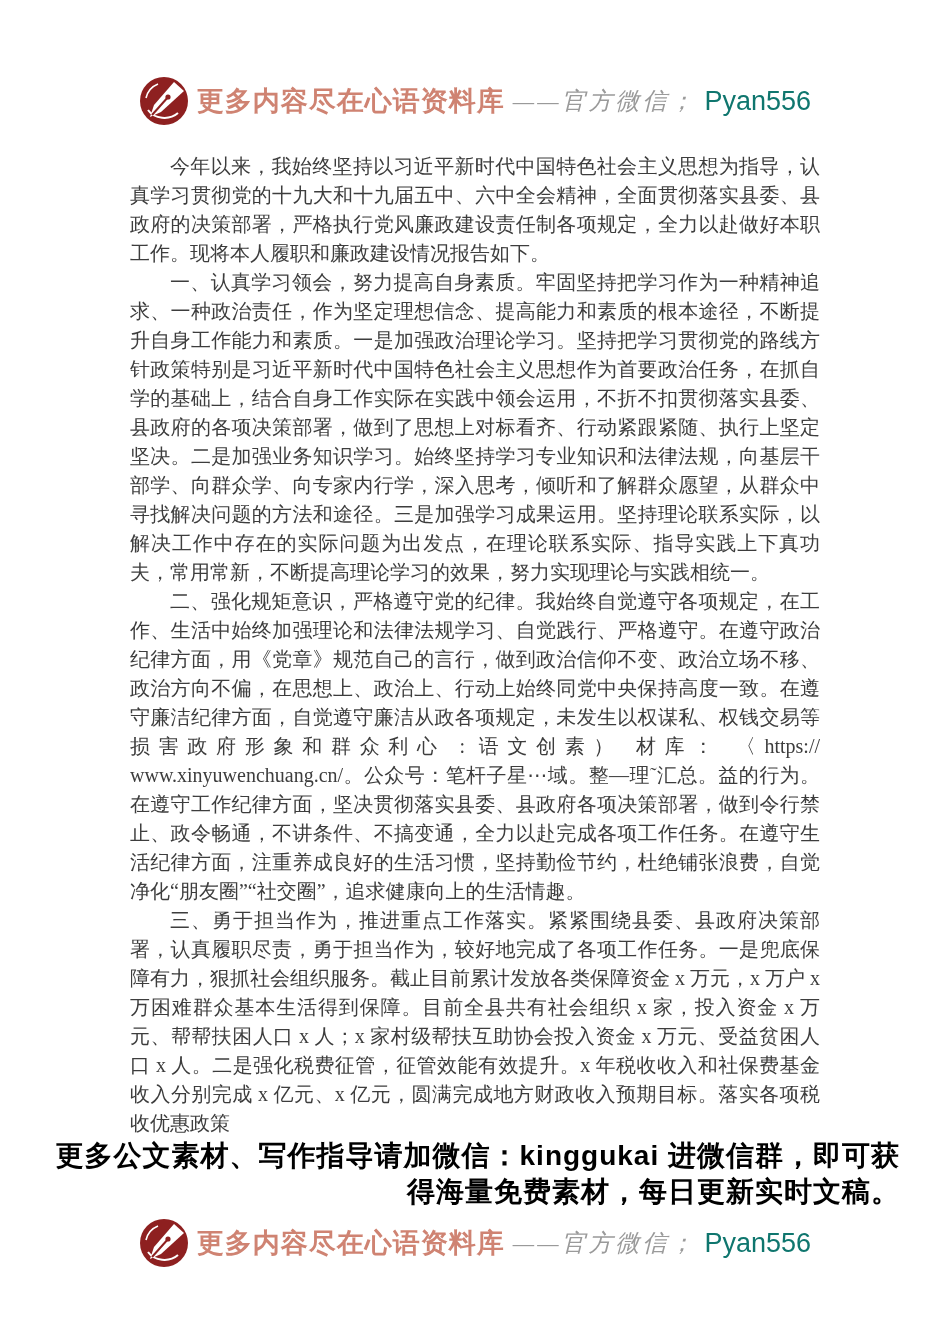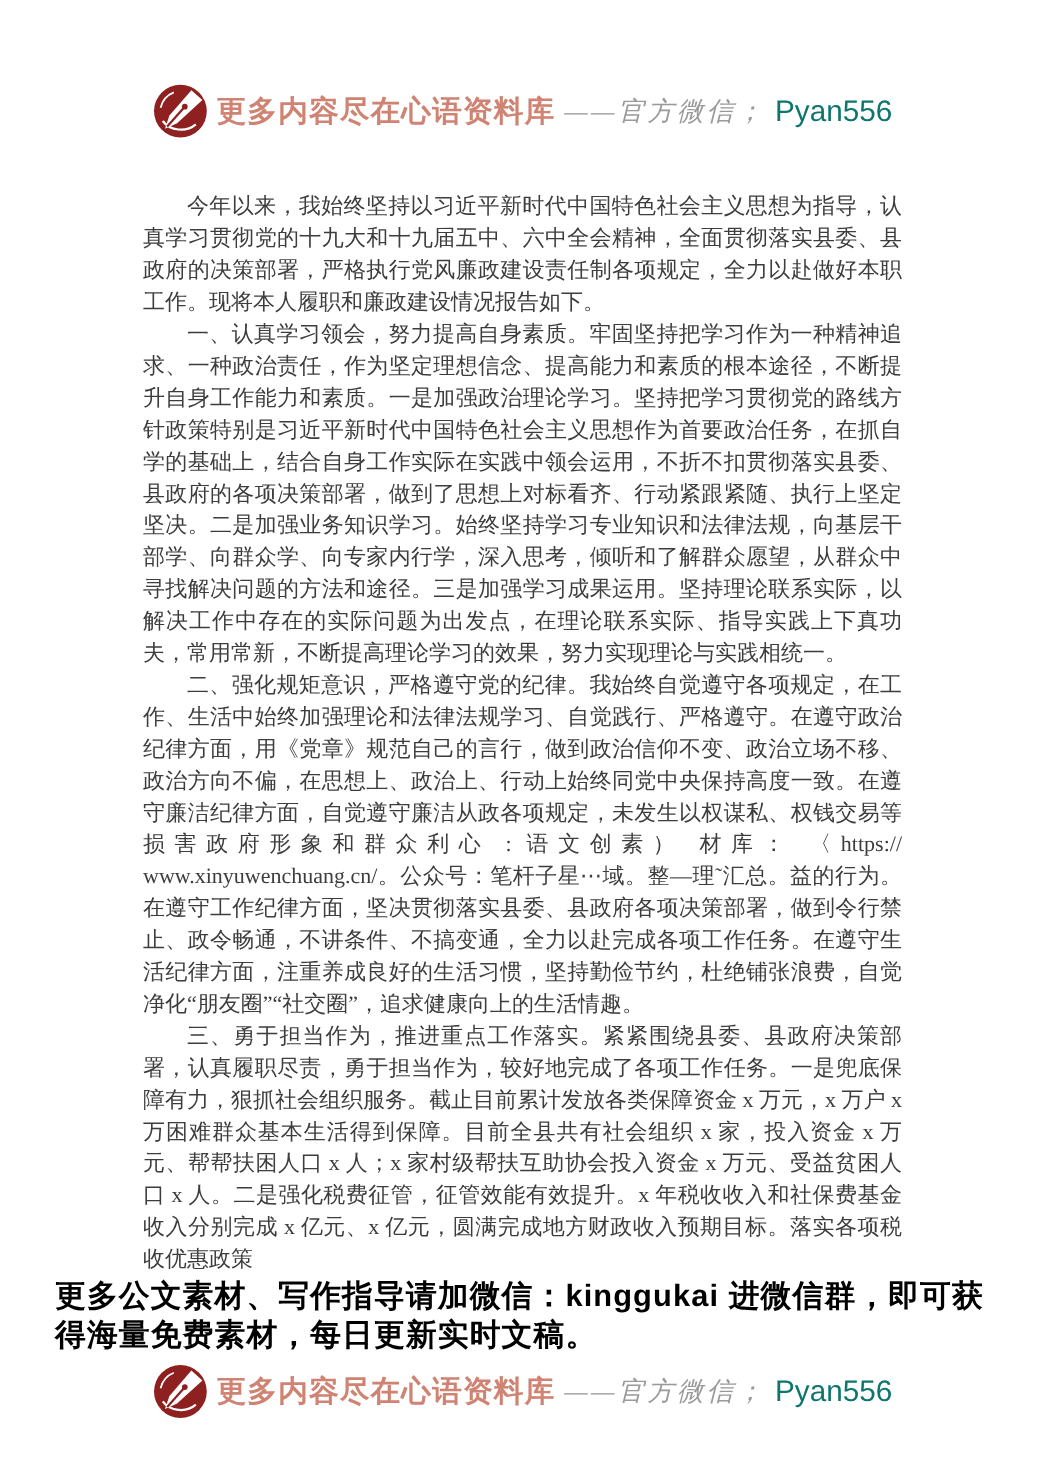--- a/index.html
+++ b/index.html
@@ -43,37 +43,37 @@
   }
   .wm-account {
     font-size: 27px;
     color: #0f766e;
     font-family: "Liberation Sans", sans-serif;
     font-style: normal;
   }
   
   .doc {
     width: 690px;
-    margin: 48px auto 0 auto;
+    margin: 26px auto 0 auto;
     font-size: 20px;
     line-height: 29px;
     color: #3d3d3d;
   }
   .doc p.para {
     margin: 0;
     text-indent: 2em;
     text-align: justify;
     text-justify: inter-ideograph;
   }
   .doc .bold { font-weight: 400; }
   
   .promo {
     width: 850px;
     margin: 0 auto;
-    text-align: left;
+    text-align: right;
     font-family: "Liberation Sans", "DejaVu Sans", sans-serif;
     font-weight: 700;
     font-size: 28px;
     line-height: 36px;
     color: #000000;
     letter-spacing: 1px;
   }
 </style>
 </head>
 <body>

